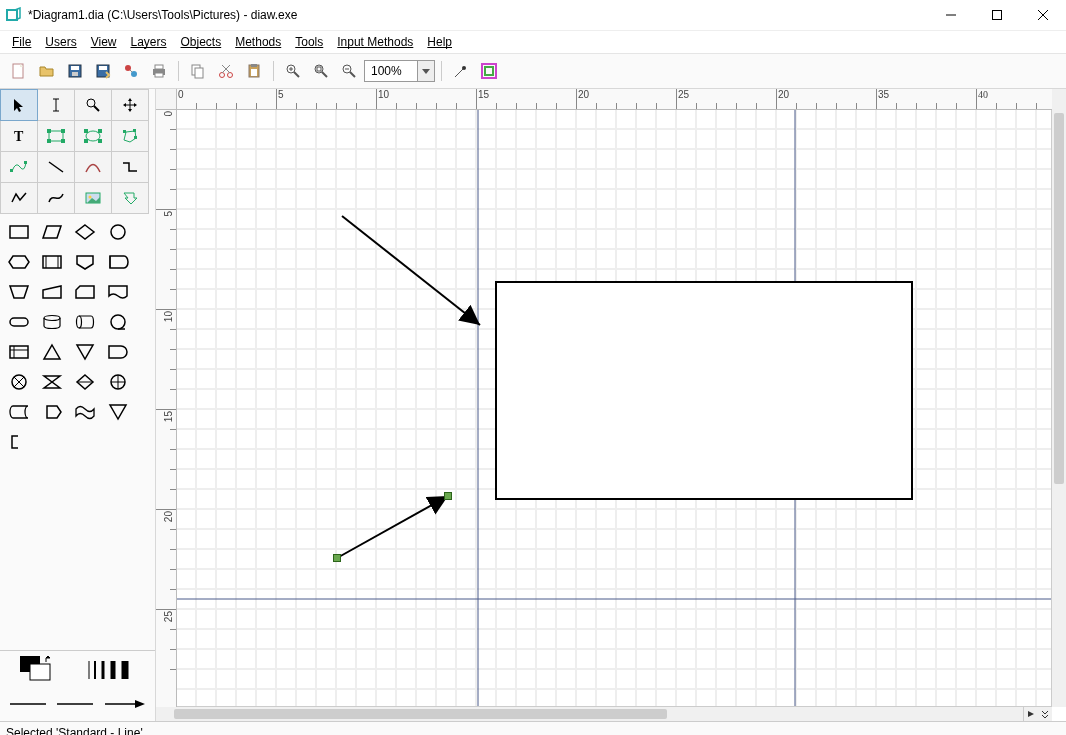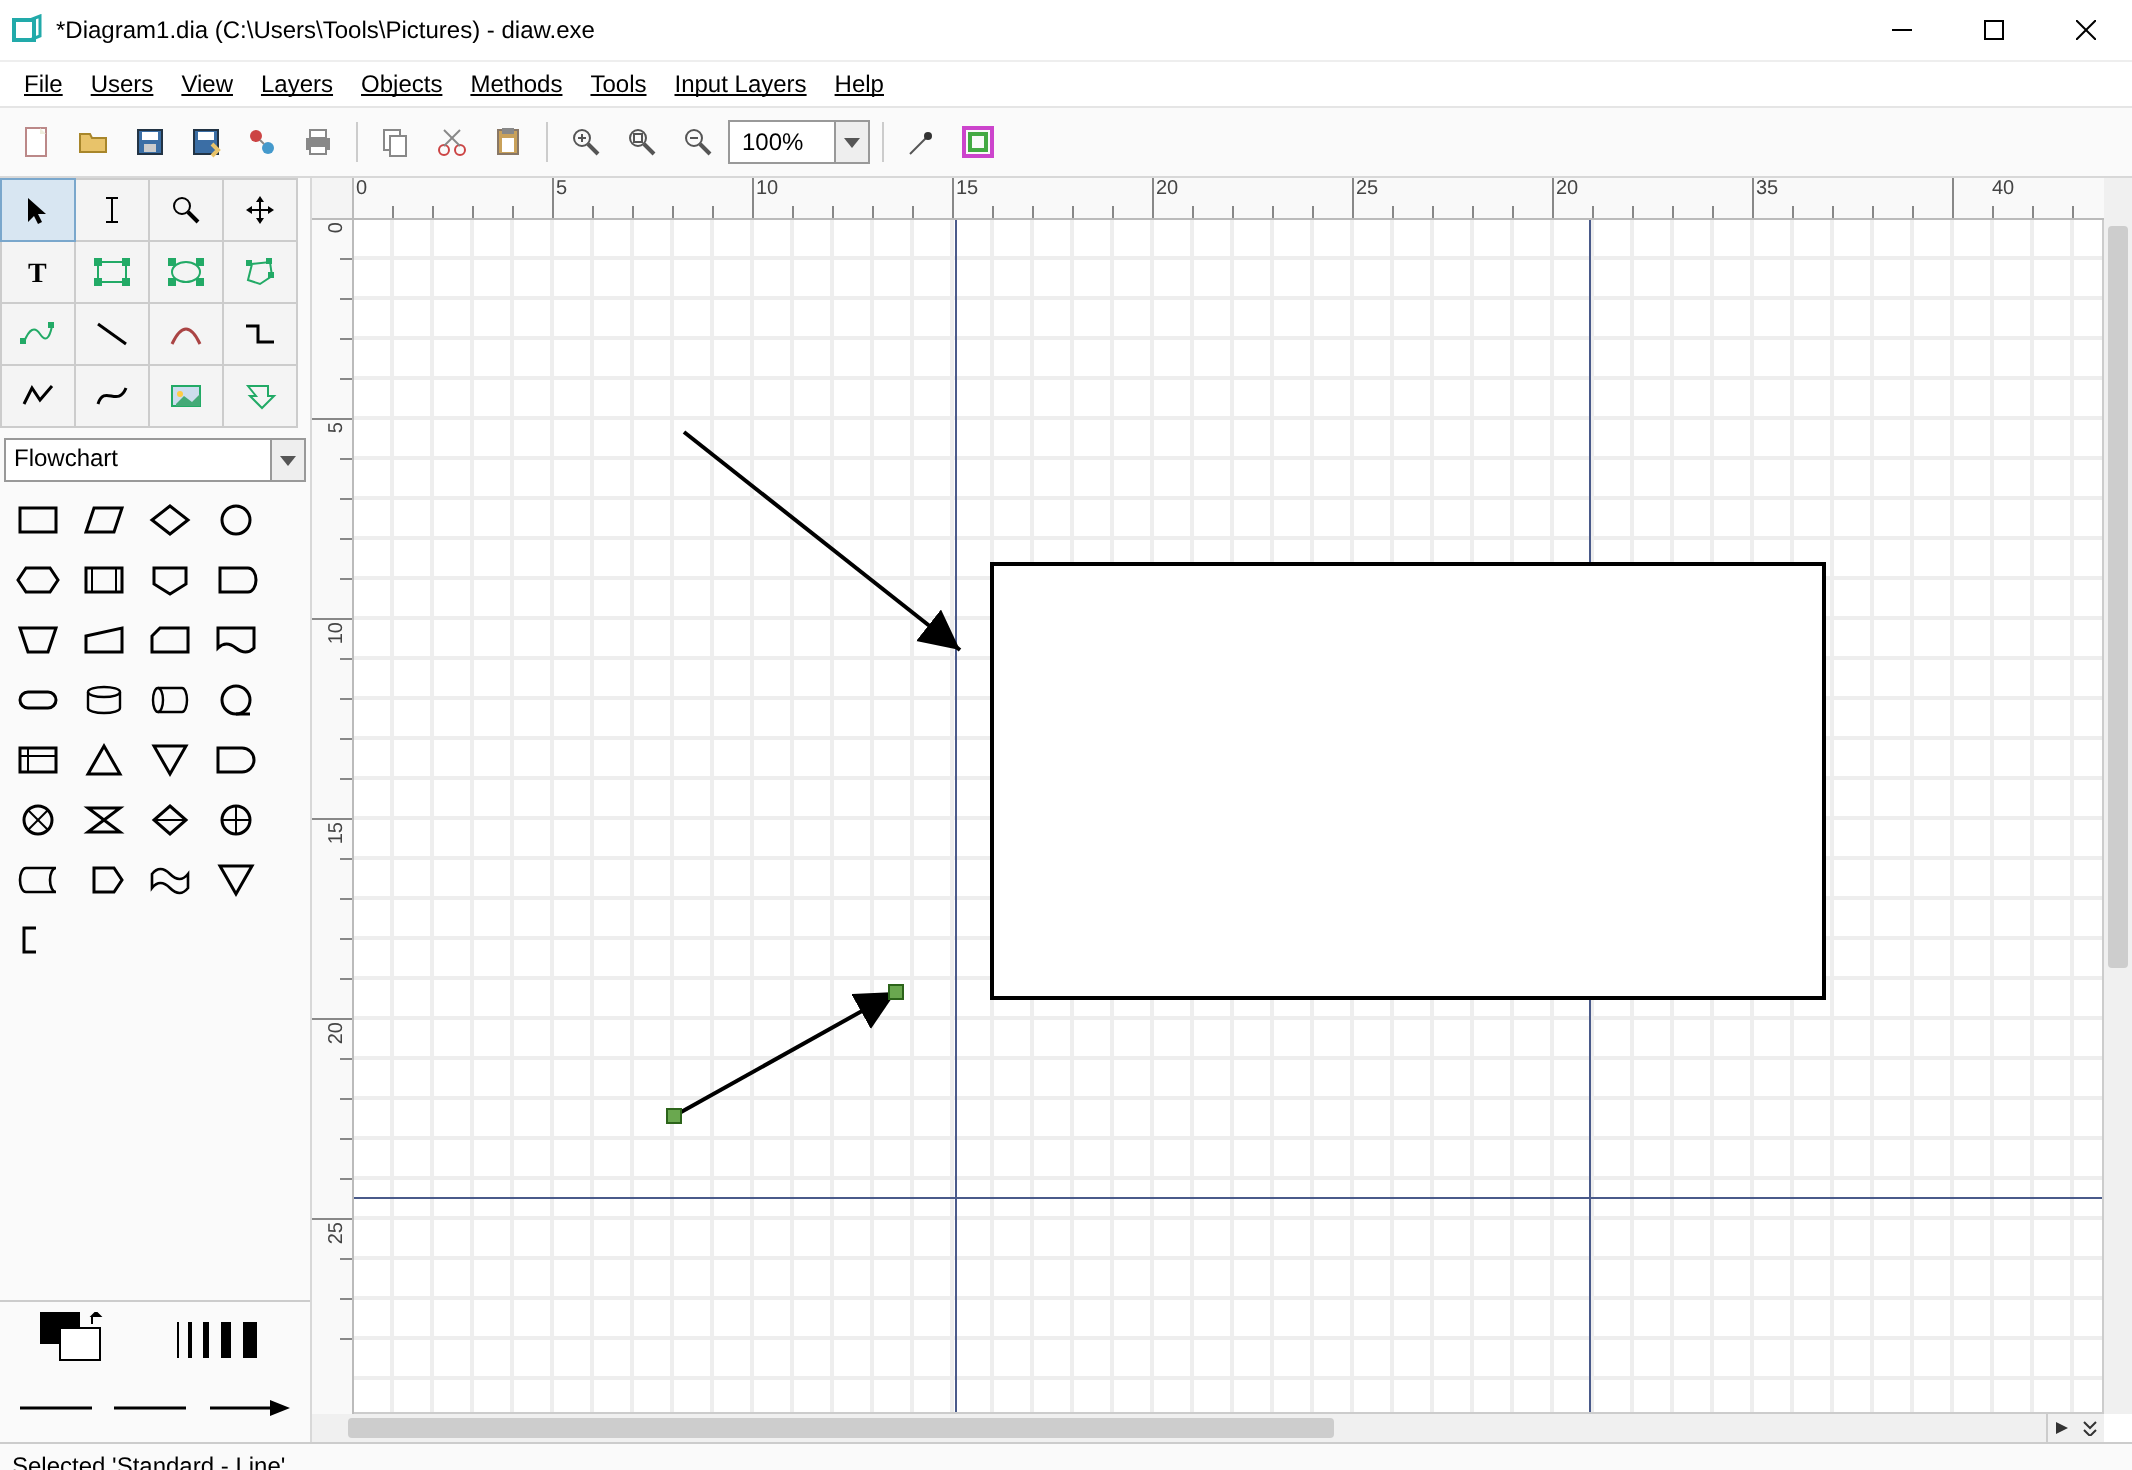--- a/index.html
+++ b/index.html
@@ -85,21 +85,21 @@
 </div>
 
 <div class="menubar">
   <div class="mitem"><span>File</span></div>
   <div class="mitem"><span>Users</span></div>
   <div class="mitem"><span>View</span></div>
   <div class="mitem"><span>Layers</span></div>
   <div class="mitem"><span>Objects</span></div>
   <div class="mitem"><span>Methods</span></div>
   <div class="mitem"><span>Tools</span></div>
-  <div class="mitem"><span>Input Layers</span></div>
+  <div class="mitem"><span>Input Methods</span></div>
   <div class="mitem"><span>Help</span></div>
 </div>
 
 <div class="toolbar">
   <div class="tbtn">
       <svg width="16" height="16">
         <rect x="2" y="1" width="10" height="14" fill="#fff" stroke="#b88"></rect>
         <path d="M9 1 L12 4 L9 4 Z" fill="#eed"></path>
       </svg>
     </div>
@@ -301,26 +301,20 @@
             <path d="M4 12 L8 8 L12 11 L16 7 V13 H4z" fill="#4a7"></path>
           </svg>
         </div>
       <div class="tcell">
           <svg width="18" height="16">
             <path d="M3 3 L13 3 L13 8 L16 8 L10 14 L4 8 L7 8 Z" fill="none" stroke="#2a6"></path>
           </svg>
         </div>
     </div>
 
-    <div class="shapeset-sel">
-      <div class="ss-label">Flowchart</div>
-      <div class="ss-drop">
-          <span class="chev"></span>
-        </div>
-    </div>
 
     <div class="shapegrid">
       <div class="scell">
           <svg width="22" height="18">
             <rect x="2" y="3" width="18" height="12" fill="none" stroke="#000" stroke-width="1.5"></rect>
           </svg>
         </div>
       <div class="scell">
           <svg width="22" height="18">
             <path d="M6 3 h14 l-4 12 h-14 z" fill="none" stroke="#000" stroke-width="1.5"></path>
@@ -563,21 +557,21 @@
           <div class="tick min" style="left: 640px;"></div>
           <div class="tick min" style="left: 660px;"></div>
           <div class="tick min" style="left: 680px;"></div>
           <div class="tick" style="left: 700px;"></div>
           <div class="lbl" style="left: 702px;">35</div>
           <div class="tick min" style="left: 720px;"></div>
           <div class="tick min" style="left: 740px;"></div>
           <div class="tick min" style="left: 760px;"></div>
           <div class="tick min" style="left: 780px;"></div>
           <div class="tick" style="left: 800px;"></div>
-          <div class="lbl" style="left: 820px;">40</div>
+          <div class="lbl" style="left: 802px; font-family: Liberation Serif, serif;">40</div>
           <div class="tick min" style="left: 820px;"></div>
           <div class="tick min" style="left: 840px;"></div>
           <div class="tick min" style="left: 860px;"></div>
         </div>
       <div class="ruler-v" id="rulerV">
           <div class="tick" style="top: 0px;"></div>
           <div class="lbl" style="top: 2px;">0</div>
           <div class="tick min" style="top: 20px;"></div>
           <div class="tick min" style="top: 40px;"></div>
           <div class="tick min" style="top: 60px;"></div>

